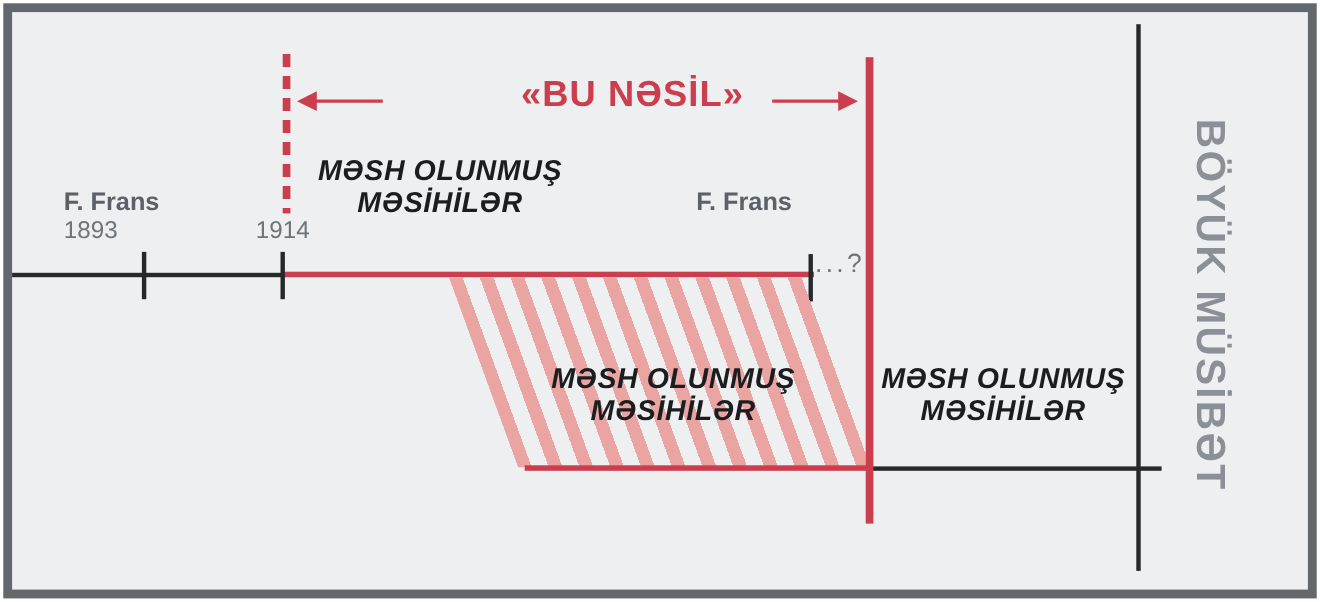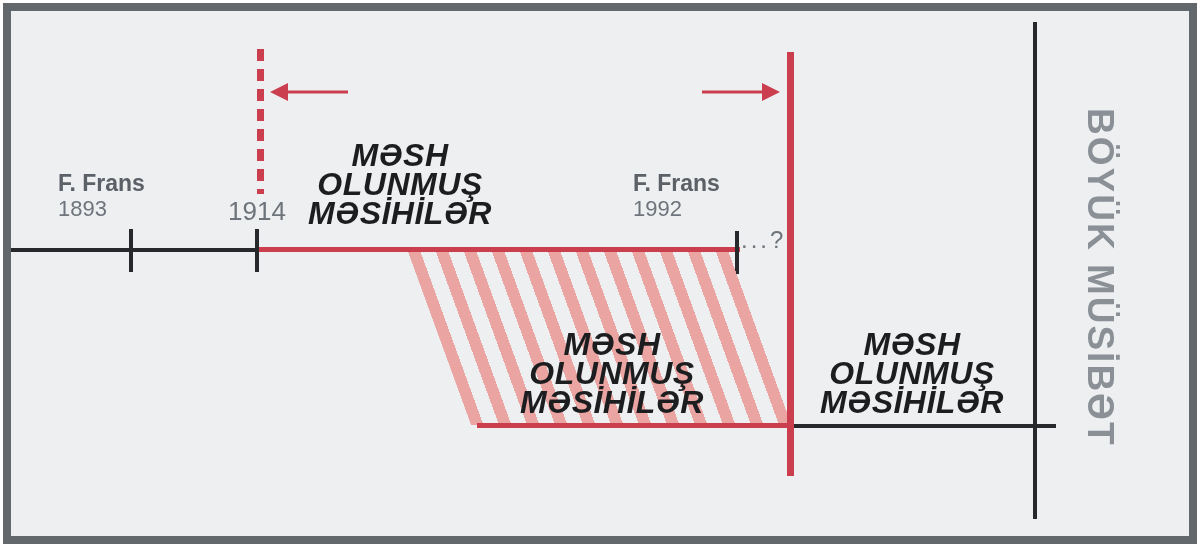--- a/index.html
+++ b/index.html
@@ -43,45 +43,46 @@
     position:absolute;left:0;top:0;width:332px;height:173px;
     transform:skewX(20deg);transform-origin:0 0;
     background:repeating-linear-gradient(90deg,#eaa5a2 0 12.5px,transparent 12.5px 28px);
   }
   
   .person{width:150px;text-align:left;line-height:26px;}
   .person .name{font-size:23px;font-weight:bold;color:#5b6167;}
   .person .year{font-size:22px;color:#6e747b;}
   .lbl-1893{left:58px;top:170px;}
   .lbl-1992{left:633px;top:170px;}
-  .lbl-1914{left:182px;top:196px;width:150px;text-align:center;font-size:26px;color:#6e747b;}
+  .lbl-1914{left:182px;top:196px;width:150px;text-align:center;font-size:22px;color:#6e747b;}
   .dots{left:741px;top:226px;width:50px;font-size:24px;color:#6e747b;letter-spacing:3px;}
   .anointed{
     width:260px;text-align:center;font-style:italic;font-weight:600;
-    font-size:32px;line-height:29px;color:#1b1d1f;letter-spacing:0.5px;
+    font-size:26px;line-height:29px;color:#1b1d1f;letter-spacing:0.5px;
   }
   .anointed-top{left:270px;top:141px;}
   .anointed-mid{left:482px;top:330px;}
   .anointed-right{left:782px;top:330px;}
   .side-title{
     left:1064px;top:105px;width:72px;height:345px;
     display:flex;align-items:center;justify-content:center;
     writing-mode:vertical-rl;
     font-size:37px;font-weight:bold;color:#8a9096;letter-spacing:2px;
   }
   .arrow-svg{display:block;}
 </style>
 </head>
 <body>
 
 <div class="canvas">
   <div class="frame"></div>
 
   <div class="abs dash-line"></div>
 
+  <div class="abs main-title">«BU NƏSİL»</div>
   <svg class="abs arrow-svg" style="left:268px;top:80px;" width="82" height="24" viewBox="0 0 82 24">
     <line x1="16" y1="12" x2="80" y2="12" stroke="#cb3e4e" stroke-width="3"></line>
     <polygon points="2,12 20,3 20,21" fill="#cb3e4e"></polygon>
   </svg>
   <svg class="abs arrow-svg" style="left:700px;top:80px;" width="82" height="24" viewBox="0 0 82 24">
     <line x1="2" y1="12" x2="66" y2="12" stroke="#cb3e4e" stroke-width="3"></line>
     <polygon points="80,12 62,3 62,21" fill="#cb3e4e"></polygon>
   </svg>
 
   <div class="abs anointed anointed-top">
@@ -89,21 +90,20 @@
     <div>MƏSİHİLƏR</div>
   </div>
 
   <div class="abs person lbl-1893">
     <div class="name">F. Frans</div>
     <div class="year">1893</div>
   </div>
   <div class="abs lbl-1914">1914</div>
   <div class="abs person lbl-1992">
     <div class="name">F. Frans</div>
-    <div class="year">1992</div>
   </div>
 
   <div class="abs tl-black"></div>
   <div class="abs tl-red"></div>
   <div class="abs tick tick-1893"></div>
   <div class="abs tick tick-1914"></div>
   <div class="abs tick tick-end"></div>
   <div class="abs dots">...?</div>
 
   <div class="abs hatch-clip">

